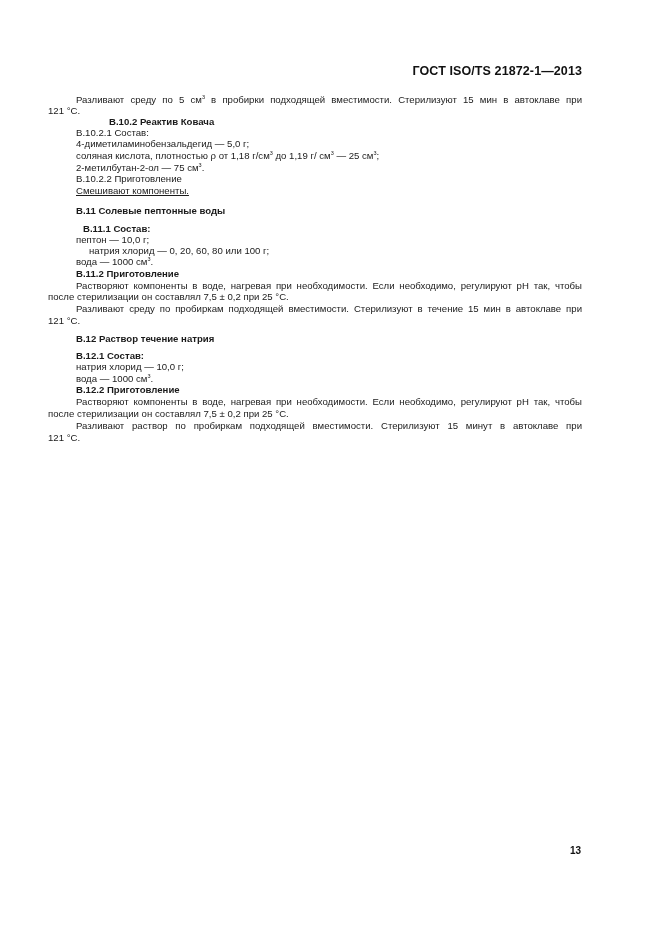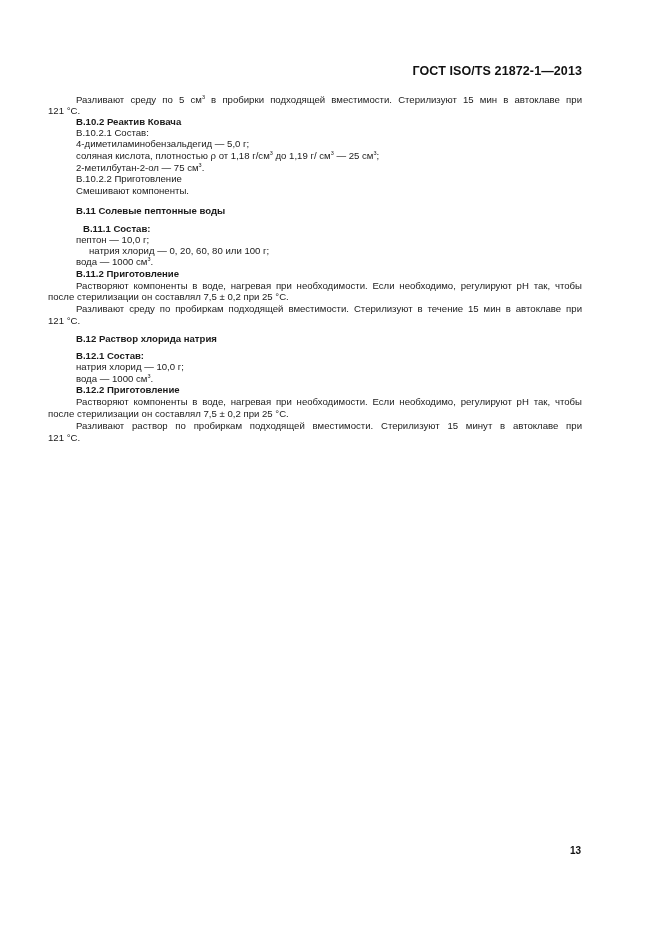--- a/index.html
+++ b/index.html
@@ -17,40 +17,40 @@
 </head>
 <body>
 
 <div class="page">
 
   <div class="hdr">ГОСТ ISO/TS 21872-1—2013</div>
 
   <div class="ln ind just" style="top:94px;"><span>Разливают среду по 5 см</span><sup>3</sup><span> в пробирки подходящей вместимости. Стерилизуют 15 мин в автоклаве при</span></div>
   <div class="ln" style="top:105px;">121 °C.</div>
 
-  <div class="ln ind b" style="top:116px;">B.10.2 Реактив Ковача</div>
+  <div class="ln ind b" style="top:116px;margin-left:33px;">B.10.2 Реактив Ковача</div>
   <div class="ln ind" style="top:127px;">B.10.2.1 Состав:</div>
   <div class="ln ind" style="top:138px;">4-диметиламинобензальдегид — 5,0 г;</div>
   <div class="ln ind" style="top:150px;"><span>соляная кислота, плотностью ρ от 1,18 г/см</span><sup>3</sup><span> до 1,19 г/ см</span><sup>3</sup><span> — 25 см</span><sup>3</sup><span>;</span></div>
   <div class="ln ind" style="top:162px;"><span>2-метилбутан-2-ол — 75 см</span><sup>3</sup><span>.</span></div>
   <div class="ln ind" style="top:173px;">B.10.2.2 Приготовление</div>
-  <div class="ln ind" style="top:185px;">Смешивают компоненты.</div>
+  <div class="ln ind" style="top:185px;text-decoration:underline;">Смешивают компоненты.</div>
 
   <div class="ln ind b" style="top:205px;">B.11 Солевые пептонные воды</div>
   <div class="ln ind b" style="top:223px;margin-left:7px;">B.11.1 Состав:</div>
   <div class="ln ind" style="top:234px;">пептон — 10,0 г;</div>
   <div class="ln ind" style="top:245px;margin-left:13px;">натрия хлорид — 0, 20, 60, 80 или 100 г;</div>
   <div class="ln ind" style="top:256px;"><span>вода — 1000 см</span><sup>3</sup><span>.</span></div>
   <div class="ln ind b" style="top:268px;">B.11.2 Приготовление</div>
   <div class="ln ind just" style="top:280px;">Растворяют компоненты в воде, нагревая при необходимости. Если необходимо, регулируют pH так, чтобы</div>
   <div class="ln" style="top:291px;">после стерилизации он составлял 7,5 ± 0,2 при 25 °C.</div>
   <div class="ln ind just" style="top:303px;">Разливают среду по пробиркам подходящей вместимости. Стерилизуют в течение 15 мин в автоклаве при</div>
   <div class="ln" style="top:315px;">121 °C.</div>
 
-  <div class="ln ind b" style="top:333px;">B.12 Раствор хлорида натрия</div>
+  <div class="ln ind b" style="top:333px;">B.12 Раствор течение натрия</div>
   <div class="ln ind b" style="top:350px;">B.12.1 Состав:</div>
   <div class="ln ind" style="top:361px;">натрия хлорид — 10,0 г;</div>
   <div class="ln ind" style="top:373px;"><span>вода — 1000 см</span><sup>3</sup><span>.</span></div>
   <div class="ln ind b" style="top:384px;">B.12.2 Приготовление</div>
   <div class="ln ind just" style="top:396px;">Растворяют компоненты в воде, нагревая при необходимости. Если необходимо, регулируют pH так, чтобы</div>
   <div class="ln" style="top:408px;">после стерилизации он составлял 7,5 ± 0,2 при 25 °C.</div>
   <div class="ln ind just" style="top:420px;">Разливают раствор по пробиркам подходящей вместимости. Стерилизуют 15 минут в автоклаве при</div>
   <div class="ln" style="top:432px;">121 °C.</div>
 
   <div class="pnum">13</div>

